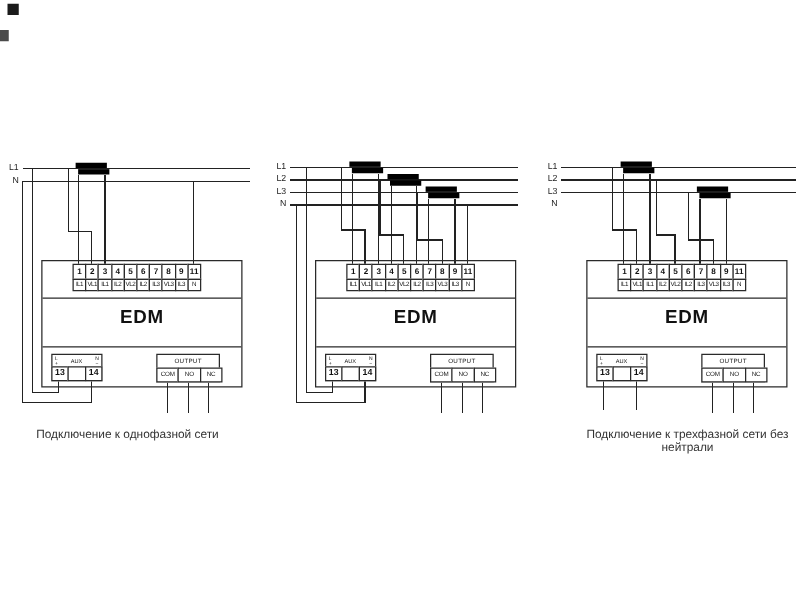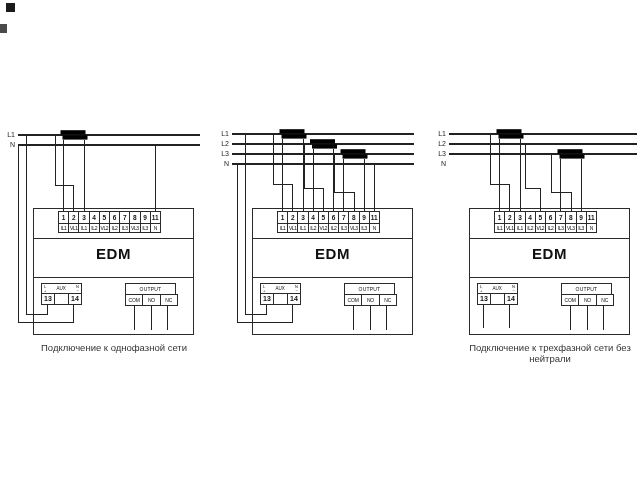--- a/index.html
+++ b/index.html
@@ -3,21 +3,21 @@
 <meta charset="utf-8">
 <style>
   html,body{margin:0;padding:0;}
   body{width:640px;height:480px;background:#fff;overflow:hidden;
        font-family:"Liberation Sans",sans-serif;position:relative;}
   .page{position:absolute;left:0;top:0;width:640px;height:480px;}
   svg.wires{position:absolute;left:0;top:0;}
   .artifact{position:absolute;}
   .linelabels{position:absolute;width:15px;display:flex;flex-direction:column;}
   .linelabel{height:10px;line-height:10px;text-align:right;font-size:7px;color:#222;}
-  .devbox{position:absolute;top:208px;width:161px;height:127px;box-sizing:border-box;
+  .devbox{position:absolute;top:208px;width:161px;height:102px;box-sizing:border-box;
           border:1.5px solid #2a2a2a;background:transparent;}
   .divider{position:absolute;left:0;right:0;height:1px;background:#2a2a2a;}
   .edm{position:absolute;left:0;right:0;top:36px;text-align:center;font-size:15px;
        font-weight:bold;color:#111;letter-spacing:.5px;}
   .tnums{position:absolute;top:211px;display:flex;}
   .tnum{box-sizing:border-box;width:11.2px;height:12.5px;margin-right:-1px;border:1px solid #2a2a2a;
         background:#fff;font-size:6.5px;font-weight:700;display:flex;align-items:center;
         justify-content:center;color:#111;}
   .tlabs{position:absolute;top:222.5px;display:flex;}
   .tlab{box-sizing:border-box;width:11.2px;height:10px;margin-right:-1px;border:1px solid #2a2a2a;
@@ -187,21 +187,21 @@
   </div>
   <div class="outbox" style="left:125px">
     <div class="outhead">OUTPUT</div>
     <div class="outcells">
 
     <div class="outcell">COM</div>
         <div class="outcell">NO</div>
         <div class="outcell">NC</div>
       </div>
   </div>
-  <div class="caption" style="left:14px">Подключение к однофазной сети</div>
+  <div class="caption" style="left:2px">Подключение к однофазной сети</div>
 
   <div class="linelabels" style="left:214px;top:129px">
 
   <div class="linelabel">L1</div>
       <div class="linelabel">L2</div>
       <div class="linelabel">L3</div>
       <div class="linelabel">N</div>
     </div>
   <div class="devbox" style="left:252px">
     <div class="divider" style="top:29px"></div>

